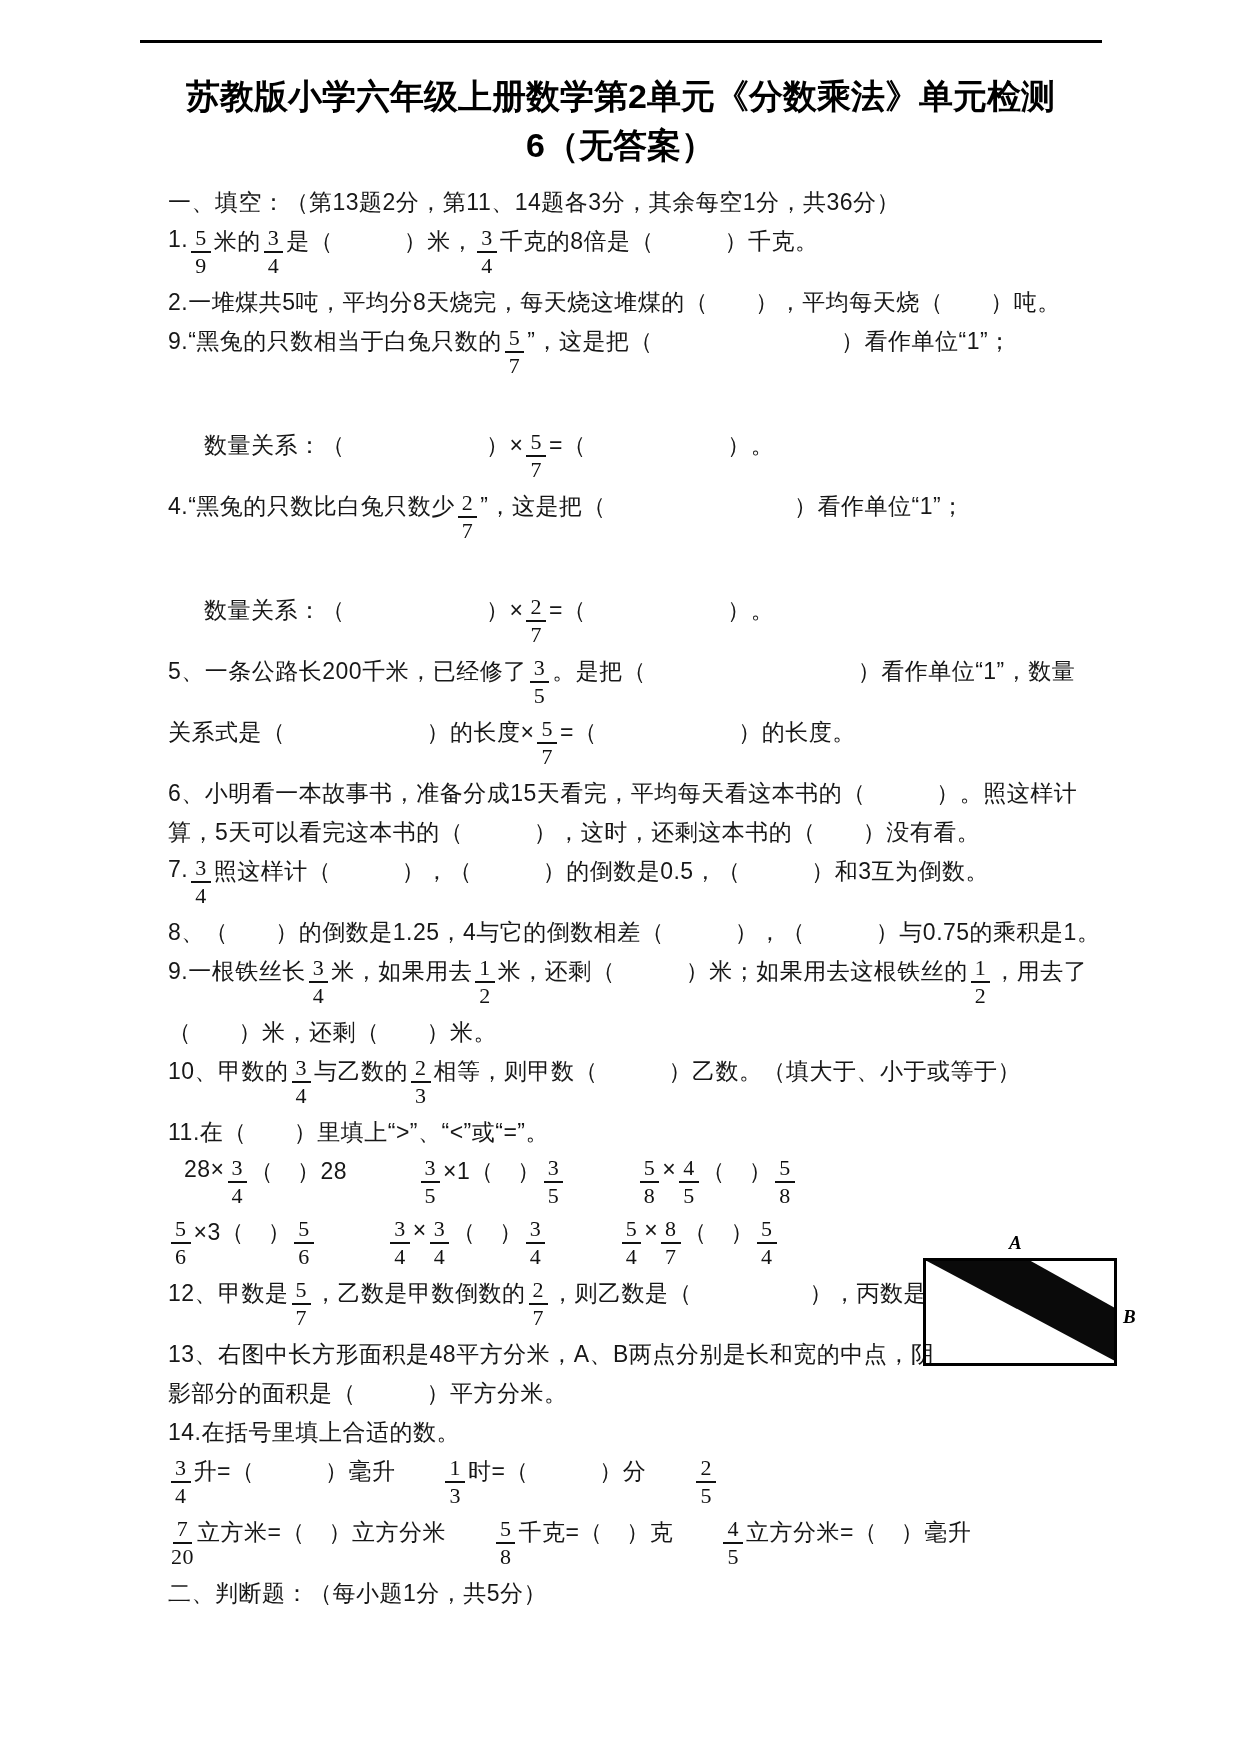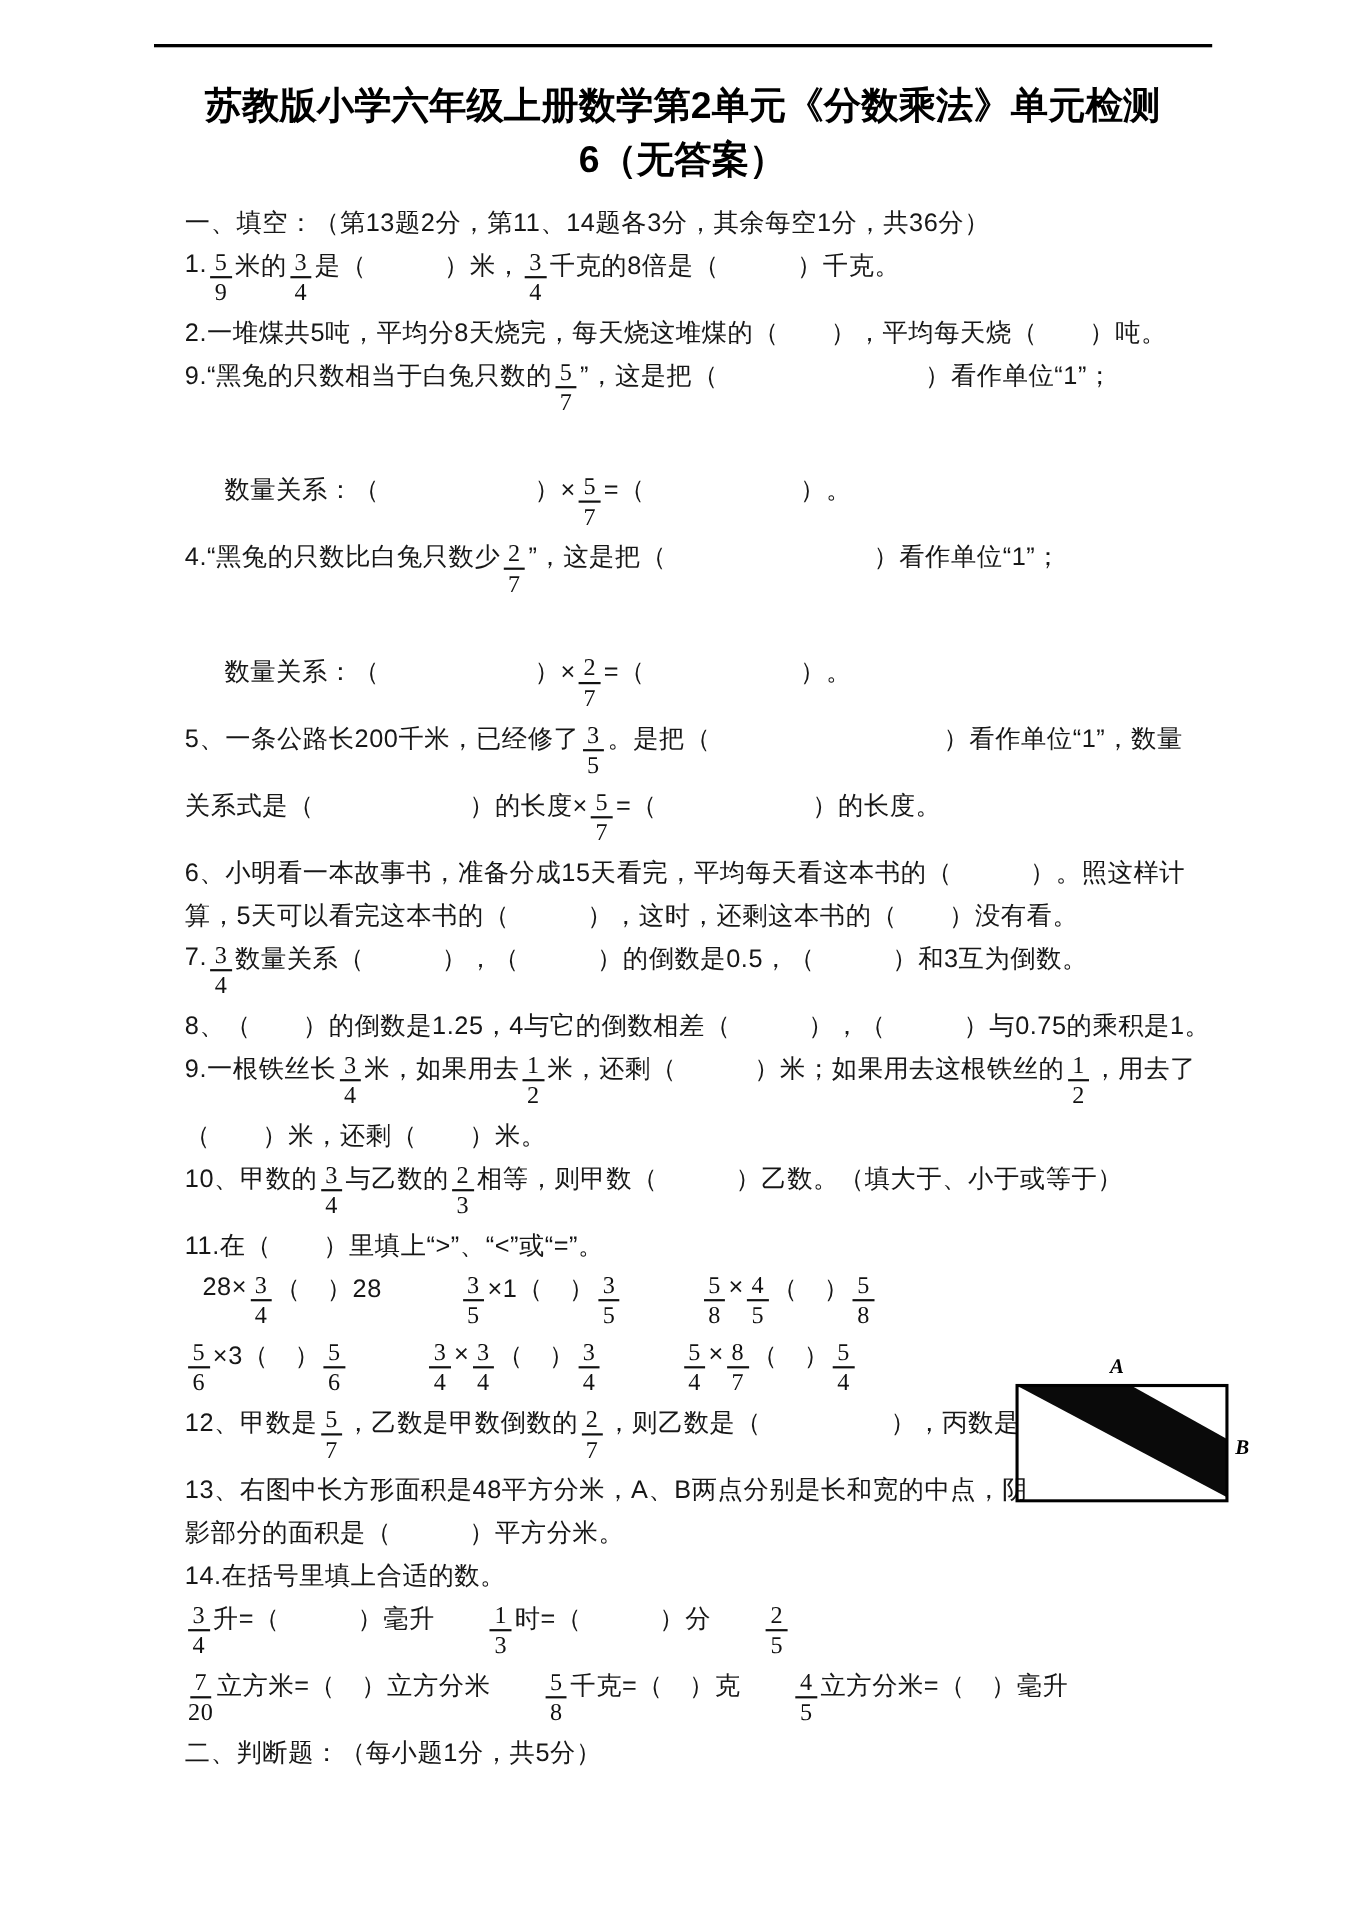--- a/index.html
+++ b/index.html
@@ -59,21 +59,21 @@
     <div class="line tall"><span class="txt">1.</span><span class="frac"><span class="num">5</span><span class="den">9</span></span><span class="txt">米的</span><span class="frac"><span class="num">3</span><span class="den">4</span></span><span class="txt">是（　　　）米，</span><span class="frac"><span class="num">3</span><span class="den">4</span></span><span class="txt">千克的8倍是（　　　）千克。</span></div>
     <div class="line"><span class="txt">2.一堆煤共5吨，平均分8天烧完，每天烧这堆煤的（　　），平均每天烧（　　）吨。</span></div>
     <div class="line tall"><span class="txt">9.“黑兔的只数相当于白兔只数的</span><span class="frac"><span class="num">5</span><span class="den">7</span></span><span class="txt">”，这是把（　　　　　　　　）看作单位“1”；</span></div>
     <div class="line tall indent"><span class="txt">数量关系：（　　　　　　）×</span><span class="frac"><span class="num">5</span><span class="den">7</span></span><span class="txt">=（　　　　　　）。</span></div>
     <div class="line tall"><span class="txt">4.“黑兔的只数比白兔只数少</span><span class="frac"><span class="num">2</span><span class="den">7</span></span><span class="txt">”，这是把（　　　　　　　　）看作单位“1”；</span></div>
     <div class="line tall indent"><span class="txt">数量关系：（　　　　　　）×</span><span class="frac"><span class="num">2</span><span class="den">7</span></span><span class="txt">=（　　　　　　）。</span></div>
     <div class="line tall"><span class="txt">5、一条公路长200千米，已经修了</span><span class="frac"><span class="num">3</span><span class="den">5</span></span><span class="txt">。是把（　　　　　　　　　）看作单位“1”，数量</span></div>
     <div class="line tall"><span class="txt">关系式是（　　　　　　）的长度×</span><span class="frac"><span class="num">5</span><span class="den">7</span></span><span class="txt">=（　　　　　　）的长度。</span></div>
     <div class="line"><span class="txt">6、小明看一本故事书，准备分成15天看完，平均每天看这本书的（　　　）。照这样计</span></div>
     <div class="line"><span class="txt">算，5天可以看完这本书的（　　　），这时，还剩这本书的（　　）没有看。</span></div>
-    <div class="line tall"><span class="txt">7.</span><span class="frac"><span class="num">3</span><span class="den">4</span></span><span class="txt">数量关系（　　　），（　　　）的倒数是0.5，（　　　）和3互为倒数。</span></div>
+    <div class="line tall"><span class="txt">7.</span><span class="frac"><span class="num">3</span><span class="den">4</span></span><span class="txt">照这样计（　　　），（　　　）的倒数是0.5，（　　　）和3互为倒数。</span></div>
     <div class="line"><span class="txt">8、（　　）的倒数是1.25，4与它的倒数相差（　　　），（　　　）与0.75的乘积是1。</span></div>
     <div class="line tall"><span class="txt">9.一根铁丝长</span><span class="frac"><span class="num">3</span><span class="den">4</span></span><span class="txt">米，如果用去</span><span class="frac"><span class="num">1</span><span class="den">2</span></span><span class="txt">米，还剩（　　　）米；如果用去这根铁丝的</span><span class="frac"><span class="num">1</span><span class="den">2</span></span><span class="txt">，用去了</span></div>
     <div class="line"><span class="txt">（　　）米，还剩（　　）米。</span></div>
     <div class="line tall"><span class="txt">10、甲数的</span><span class="frac"><span class="num">3</span><span class="den">4</span></span><span class="txt">与乙数的</span><span class="frac"><span class="num">2</span><span class="den">3</span></span><span class="txt">相等，则甲数（　　　）乙数。（填大于、小于或等于）</span></div>
     <div class="line"><span class="txt">11.在（　　）里填上“&gt;”、“&lt;”或“=”。</span></div>
     <div class="line tall indent-sm"><span class="txt">28×</span><span class="frac"><span class="num">3</span><span class="den">4</span></span><span class="txt">（　）28　　　</span><span class="frac"><span class="num">3</span><span class="den">5</span></span><span class="txt">×1（　）</span><span class="frac"><span class="num">3</span><span class="den">5</span></span><span class="txt">　　　</span><span class="frac"><span class="num">5</span><span class="den">8</span></span><span class="txt">×</span><span class="frac"><span class="num">4</span><span class="den">5</span></span><span class="txt">（　）</span><span class="frac"><span class="num">5</span><span class="den">8</span></span></div>
     <div class="line tall"><span class="frac"><span class="num">5</span><span class="den">6</span></span><span class="txt">×3（　）</span><span class="frac"><span class="num">5</span><span class="den">6</span></span><span class="txt">　　　</span><span class="frac"><span class="num">3</span><span class="den">4</span></span><span class="txt">×</span><span class="frac"><span class="num">3</span><span class="den">4</span></span><span class="txt">（　）</span><span class="frac"><span class="num">3</span><span class="den">4</span></span><span class="txt">　　　</span><span class="frac"><span class="num">5</span><span class="den">4</span></span><span class="txt">×</span><span class="frac"><span class="num">8</span><span class="den">7</span></span><span class="txt">（　）</span><span class="frac"><span class="num">5</span><span class="den">4</span></span></div>
     <div class="line tall"><span class="txt">12、甲数是</span><span class="frac"><span class="num">5</span><span class="den">7</span></span><span class="txt">，乙数是甲数倒数的</span><span class="frac"><span class="num">2</span><span class="den">7</span></span><span class="txt">，则乙数是（　　　　　），丙数是</span></div>
     <div class="line"><span class="txt">13、右图中长方形面积是48平方分米，A、B两点分别是长和宽的中点，阴</span></div>
     <div class="line"><span class="txt">影部分的面积是（　　　）平方分米。</span></div>

